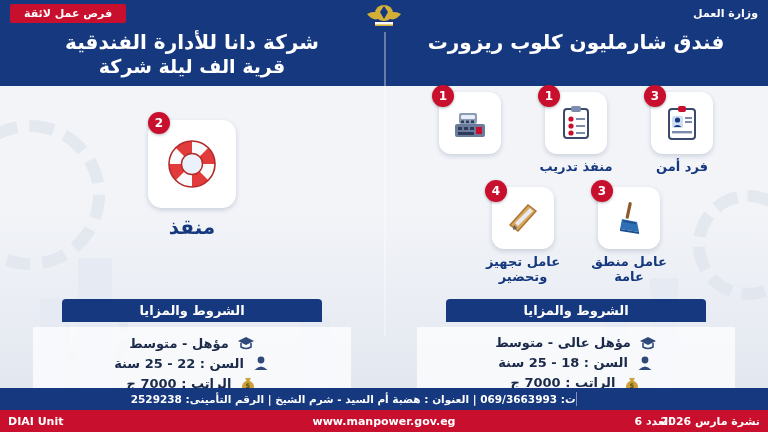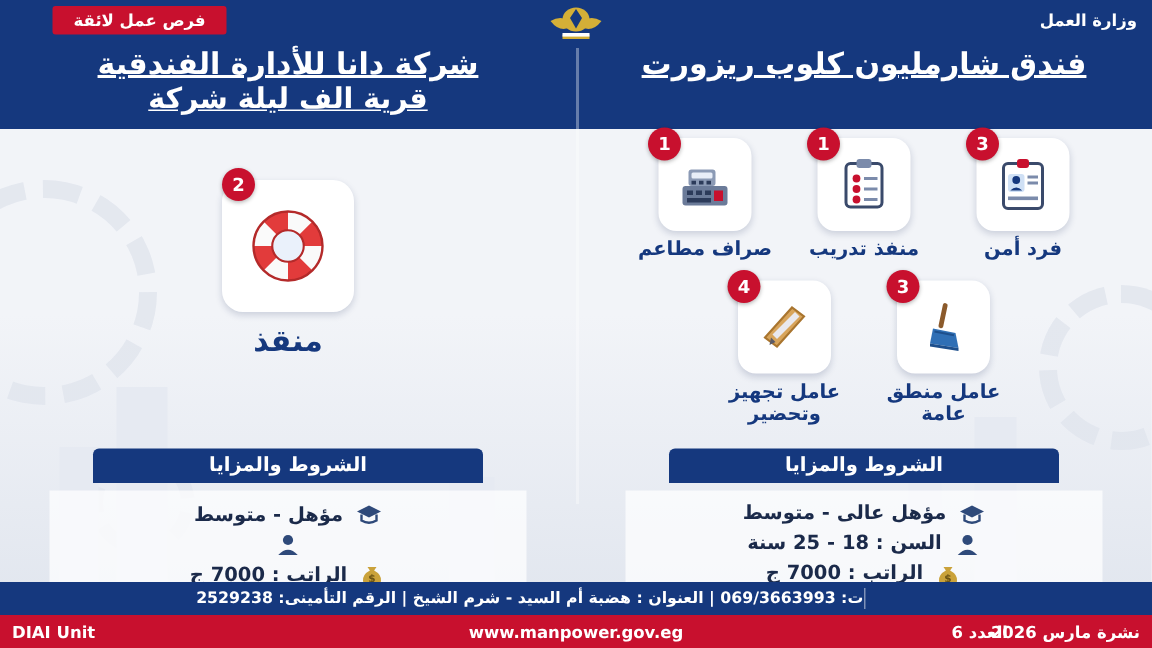--- a/index.html
+++ b/index.html
@@ -39,42 +39,42 @@
     position: absolute; top: 0; left: 0; right: 0; height: 26px;
     background: #15387e;
     color: #fff;
     display: flex; align-items: center; justify-content: space-between;
     padding: 0 10px;
     font-size: 11px; font-weight: bold;
   }
   .topbar .ministry { letter-spacing: .2px; }
   .topbar .chip {
     background: #c8102e; color: #fff;
-    padding: 3px 14px; border-radius: 2px; font-size: 11px; margin-left: 25px;
+    padding: 3px 14px; border-radius: 2px; font-size: 11px;
   }
   .emblem {
     position: absolute; left: 50%; transform: translateX(-50%);
     top: 1px; width: 46px; height: 38px;
     display: flex; align-items: center; justify-content: center;
   }
   .emblem svg { display: block; }
 
   
   .titleband {
     position: absolute; top: 26px; left: 0; right: 0; height: 60px;
     background: #15387e;
   }
   .titleband .divider {
     position: absolute; top: 6px; bottom: -250px; left: 50%;
     width: 2px; background: rgba(255,255,255,.35);
   }
   .t-right, .t-left {
     position: absolute; top: 4px; width: 48%;
     color: #fff; text-align: center;
-    font-size: 20px; font-weight: bold; line-height: 1.25; text-decoration: underline;
+    font-size: 20px; font-weight: bold; line-height: 1.25;
   }
   .t-right { right: 1%; }
   .t-left  { left: 1%; }
   .t-left .l2 { font-size: 19px; }
 
   
   .col {
     position: absolute; top: 92px; width: 47%;
   }
   .col.right { right: 1.5%; }
@@ -249,21 +249,20 @@
             <rect x="10" y="16.5" width="3" height="2.5" fill="#2c3b5a"></rect>
             <rect x="15" y="16.5" width="3" height="2.5" fill="#2c3b5a"></rect>
             <rect x="20" y="16.5" width="3" height="2.5" fill="#2c3b5a"></rect>
             <rect x="7" y="23" width="4" height="3" fill="#2c3b5a"></rect>
             <rect x="13" y="23" width="4" height="3" fill="#2c3b5a"></rect>
             <rect x="19" y="23" width="4" height="3" fill="#2c3b5a"></rect>
             <rect x="25" y="23" width="6" height="7" fill="#c8102e"></rect>
             <rect x="7" y="28" width="16" height="3" fill="#2c3b5a"></rect>
           </svg>
         </div>
-        <div class="label">صراف مطاعم</div>
       </div>
 
       <div class="tile">
         <span class="badge">3</span>
         <div class="card">
           <svg width="38" height="38" viewBox="0 0 38 38">
             <rect x="17" y="3" width="3.2" height="17" rx="1.5" fill="#8b5a2b" transform="rotate(12 19 12)"></rect>
             <path d="M12 20 L27 23 L29 33 L10 30 Z" fill="#2f6fb5"></path>
             <path d="M10 30 L29 33 L29 35 L10 32 Z" fill="#1d4f8c"></path>
             <path d="M13 22 L26 24.5" stroke="#1d4f8c" stroke-width="1.4"></path>
@@ -353,20 +352,21 @@
           </span>
           <span>مؤهل - متوسط</span>
         </div>
         <div class="cond-row">
           <span class="ic">
             <svg width="18" height="18" viewBox="0 0 18 18">
                 <circle cx="9" cy="6" r="3.4" fill="#2f4a7a"></circle>
                 <path d="M2.5 16 q6.5 -7 13 0 z" fill="#2f4a7a"></path>
               </svg>
           </span>
+          <span>السن : 22 - 25 سنة</span>
         </div>
         <div class="cond-row">
           <span class="ic">
             <svg width="18" height="18" viewBox="0 0 18 18">
                 <path d="M6 4 h6 l-1.6 2.4 q5 2.6 4.6 7 Q15 17 9 17 Q3 17 3 13.4 q-.4 -4.4 4.6 -7 Z" fill="#caa23a"></path>
                 <text x="9" y="14" font-size="7" text-anchor="middle" fill="#6b5314" font-family="DejaVu Sans">$</text>
               </svg>
           </span>
           <span>الراتب : 7000 ج</span>
         </div>

